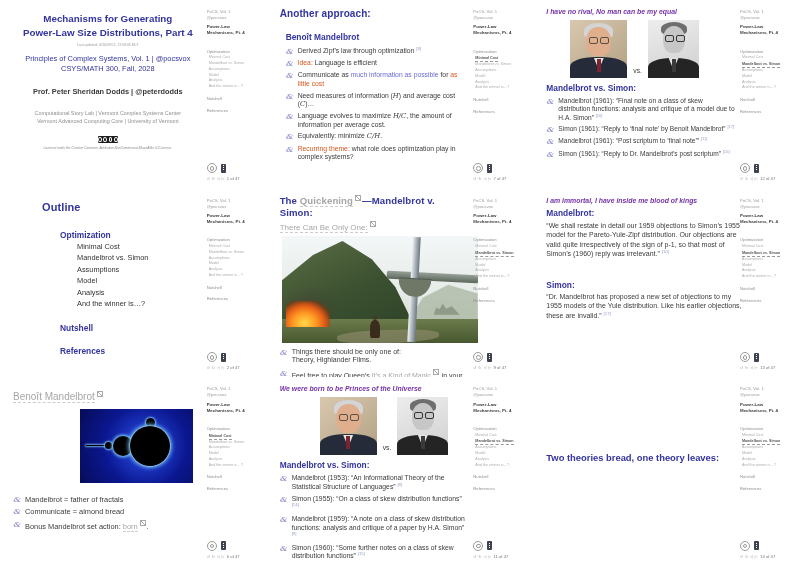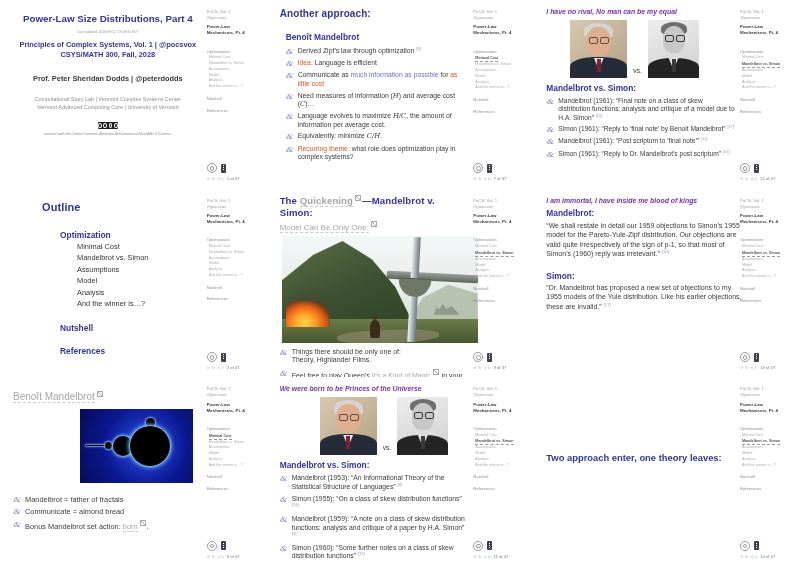--- a/index.html
+++ b/index.html
@@ -41,21 +41,21 @@
   .tower{width:5px;height:9px;background:#3c4250;border-radius:1px;position:relative;}
   .tower::after{content:"";position:absolute;left:2px;top:1.5px;width:1px;height:1px;background:#fff;box-shadow:0 2px #fff,0 4px #fff;}
   .sb-navrow{display:flex;align-items:baseline;gap:2px;}
   .sb-nav{font-size:3.8px;color:#9a9a9a;letter-spacing:.4px;}
   .sb-page{font-size:4.2px;color:#777;}
 
   
   .titleslide{ text-align:center;padding-top:12px;}
   .ts-title{font-size:9.8px;font-weight:bold;color:#34349e;line-height:1.4;}
   .ts-updated{font-size:3.4px;color:#9a9a9a;margin-top:4px;}
-  .ts-course{font-size:7.4px;font-weight:bold;color:#34349e;line-height:1.4;margin-top:6px;}
+  .ts-course{font-size:7.4px;font-weight:normal;color:#34349e;line-height:1.4;margin-top:6px;}
   .ts-author{font-size:7.4px;font-weight:bold;color:#3a3a3a;margin-top:13px;}
   .ts-affil{font-size:5.4px;color:#8f8f8f;line-height:1.5;margin-top:12px;}
   .ccbadge{width:20px;height:7px;background:#1d1d1d;border-radius:1px;margin:11px auto 0;display:flex;align-items:center;justify-content:center;gap:1.5px;}
   .ccdot{width:3.4px;height:3.4px;border:0.6px solid #fff;border-radius:50%;}
   .ts-license{font-size:3.2px;color:#8a8a8a;font-style:italic;margin-top:3px;}
 
   
   .out-wrap{margin:16px 0 0 18px;}
   .out-sec{font-size:8.4px;font-weight:bold;color:#34349e;}
   .out-item{font-size:7.4px;color:#333;margin-left:17px;line-height:1.55;}
@@ -111,20 +111,21 @@
   .quoteblock{margin:2px 0 7px 0;width:196px;}
 </style>
 </head>
 <body>
 
 <div class="sheet">
 
   <div class="slide">
     <div class="content titleslide">
       <div class="ts-title">
+        <div>Mechanisms for Generating</div>
         <div>Power-Law Size Distributions, Part 4</div>
       </div>
       <div class="ts-updated">Last updated: 2020/09/12, 19:58:06 EDT</div>
       <div class="ts-course">
         <div>Principles of Complex Systems, Vol. 1 | @pocsvox</div>
         <div>CSYS/MATH 300, Fall, 2028</div>
       </div>
       <div class="ts-author">Prof. Peter Sheridan Dodds | @peterdodds</div>
       <div class="ts-affil">
         <div>Computational Story Lab | Vermont Complex Systems Center</div>
@@ -362,21 +363,21 @@
         <span class="sb-page">2 of 47</span>
       </div>
     </div>
   </div>
 
   </div>
 
   <div class="slide">
     <div class="content" style="padding-top:6px;">
       <div class="h1" style="font-size:9.6px;"><span class="seg-p">The </span><span class="seg-g">Quickening</span><span class="seg-x"></span><span class="seg-p">—Mandelbrot v. Simon:</span></div>
-      <div class="graytitle" style="font-size:8px;margin-top:2px;"><span class="seg-g">Model Can Be Only One:</span><span class="seg-x"></span></div>
+      <div class="graytitle" style="font-size:8px;margin-top:2px;"><span class="seg-g">There Can Be Only One:</span><span class="seg-x"></span></div>
       <div class="scene">
         <div class="sc-mtn"></div>
         <div class="sc-hill"></div>
         <div class="sc-ruin"></div>
         <div class="sc-ground"></div>
         <div class="sc-path"></div>
         <div class="sc-smoke"></div>
         <div class="sc-fire"></div>
         <div class="sc-man"></div>
         <div class="sword">
@@ -422,21 +423,21 @@
     </div>
   </div>
 
   </div>
 
   <div class="slide">
     <div class="content">
       <div class="movieq">I am immortal, I have inside me blood of kings</div>
       <div class="h2" style="margin-top:3px;">Mandelbrot:</div>
       <div class="quoteblock" style="font-size:7px;line-height:1.35;"><span class="seg-p">“We shall restate in detail our 1959 objections to Simon’s 1955 model for the Pareto-Yule-Zipf distribution. Our objections are valid quite irrespectively of the sign of p-1, so that most of Simon’s (1960) reply was irrelevant.” </span><span class="seg-r">[10]</span></div>
-      <div class="h2" style="margin-top:12px;">Simon:</div>
+      <div class="h2" style="margin-top:21px;">Simon:</div>
       <div class="quoteblock" style="font-size:7px;line-height:1.35;"><span class="seg-p">“Dr. Mandelbrot has proposed a new set of objections to my 1955 models of the Yule distribution. Like his earlier objections, these are invalid.” </span><span class="seg-r">[17]</span></div>
     </div>
 
   <div class="sb">
     <div class="sb-brand1">PoCS, Vol. 1</div>
     <div class="sb-brand1 sb-brand2">@pocsvox</div>
     <div class="sb-dt">
       <div class="sb-dt1">Power-Law</div>
       <div class="sb-dt2">Mechanisms, Pt. 4</div>
     </div>
@@ -584,21 +585,21 @@
         <span class="sb-nav">↺ ↻ ◁ ▷</span>
         <span class="sb-page">11 of 47</span>
       </div>
     </div>
   </div>
 
   </div>
 
   <div class="slide">
     <div class="content">
-      <div class="two-theories">Two approach enter, one theory leaves:</div>
+      <div class="two-theories">Two theories bread, one theory leaves:</div>
     </div>
 
   <div class="sb">
     <div class="sb-brand1">PoCS, Vol. 1</div>
     <div class="sb-brand1 sb-brand2">@pocsvox</div>
     <div class="sb-dt">
       <div class="sb-dt1">Power-Law</div>
       <div class="sb-dt2">Mechanisms, Pt. 4</div>
     </div>
     <div class="sb-sec">Optimization</div>

